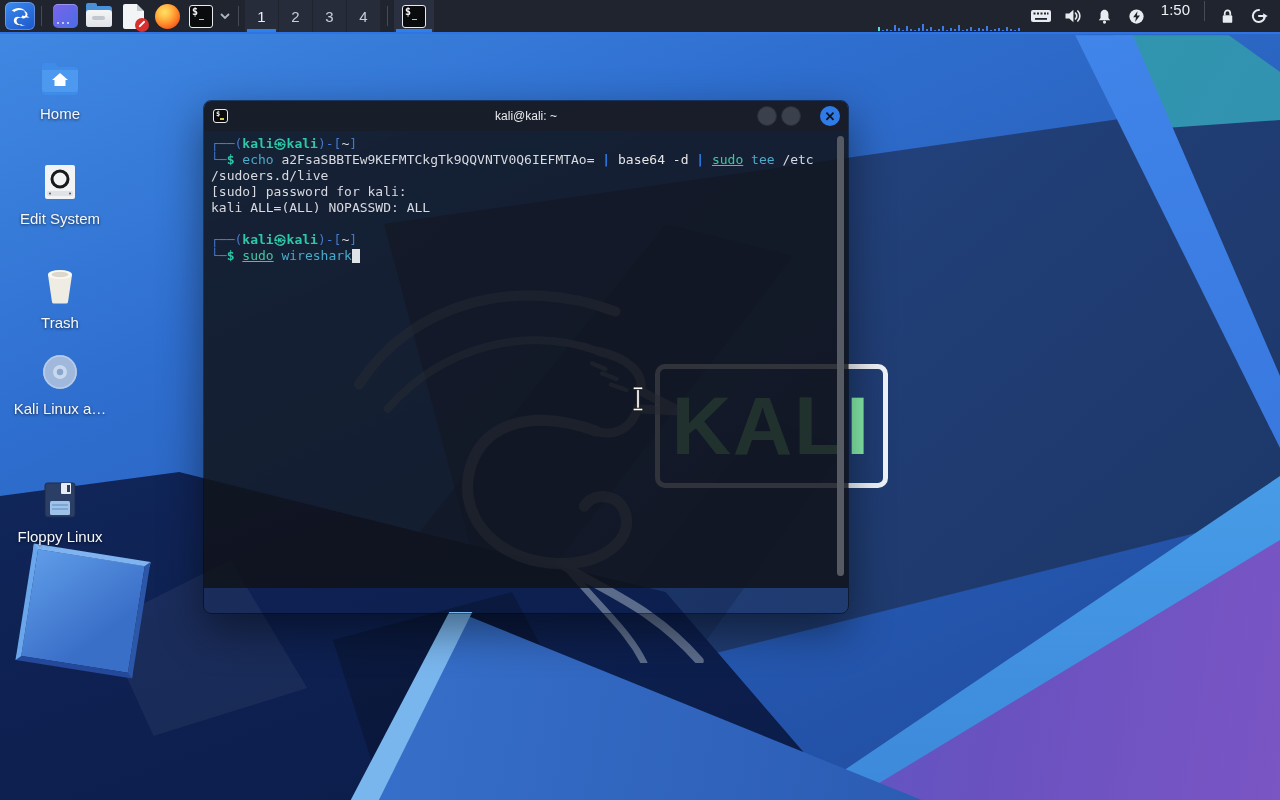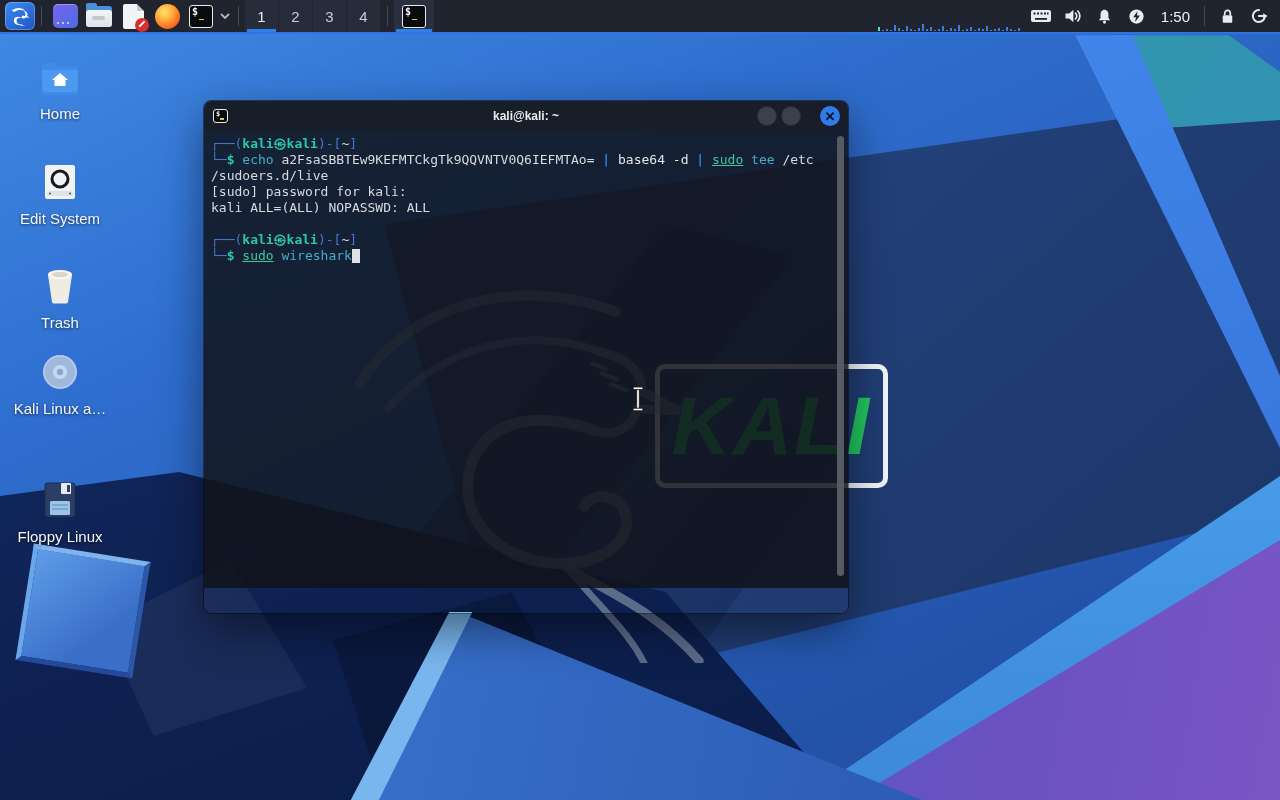--- a/index.html
+++ b/index.html
@@ -29,21 +29,21 @@
                 background:linear-gradient(135deg,#5f9ce8,#3a6fc8 70%);
                 border-top:5px solid #7fb4f0; border-left:5px solid #6aa6ec;
                 border-right:5px solid #2c57a8; border-bottom:5px solid #24489a; }
   .wp-polyc-face { background:linear-gradient(100deg,#3f80dc,#2c5cb4 75%); clip-path:polygon(35.8% 76.5%,72% 100%,28.5% 100%); }
   .wp-polyc-bevel { background:#7ab6ee; clip-path:polygon(35.1% 76.5%,36.9% 76.5%,29.6% 100%,27.4% 100%); }
 
   
   #kali-box { position:absolute; left:655px; top:364px; width:233px; height:124px; z-index:1;
               border:5px solid rgba(247,250,253,.97); border-radius:10px;
               display:flex; align-items:center; justify-content:center; }
-  #kali-box span { font-size:82px; font-weight:bold; letter-spacing:2px; color:#22c55e; line-height:1;font-style:italic; }
+  #kali-box span { font-size:82px; font-weight:bold; letter-spacing:2px; color:#86efac; line-height:1; }
   #dragon { position:absolute; left:348px; top:243px; z-index:1; opacity:.5; }
 
   
   .desk-icon { position:absolute; left:10px; width:100px; z-index:2; text-align:center; cursor:default; }
   .desk-icon .glyph { height:40px; display:flex; align-items:flex-end; justify-content:center; }
   .desk-icon .lbl { margin-top:9px; font-size:15px; color:#f5f7fa; text-shadow:0 1px 3px rgba(0,0,0,.65); }
 
   
   #panel { position:absolute; left:0; top:0; width:1280px; height:34px; z-index:10;
            background:#20242e; border-bottom:2px solid #2e74e4; display:flex; align-items:center; }
@@ -79,31 +79,31 @@
   .term-ico.big .us { left:9px; top:13px; width:5px; }
   .term-ico.small .us { left:6px; top:8px; width:4px; }
   .ws-btn { width:33px; height:32px; display:flex; align-items:center; justify-content:center;
             font-size:15px; color:#c4cede; background:#262c3a; position:relative; margin-right:1px; }
   .ws-btn.active { color:#e8eef8; }
   .ws-btn.active:after, .task-btn.active:after { content:""; position:absolute; left:2px; right:2px; bottom:0; height:3px; background:#2f7fe8; }
   .task-btn { width:40px; height:32px; display:flex; align-items:center; justify-content:center; position:relative; background:#2a3040; }
   #monitor { position:absolute; left:878px; bottom:1px; height:9px; display:flex; align-items:flex-end; gap:2px; }
   #monitor .bar { width:2px; background:#3b7ce8; }
   #monitor .bar:first-child { background:#45e0d8; }
-  .tray { display:flex; align-items:center; }
+  .tray { display:flex; }
   .tray .p-btn { width:30px; margin:0 1px; }
   #clock { font-size:15px; color:#eef1f5; padding:0 8px; }
 
   
   #term-win { position:absolute; left:203px; top:100px; width:646px; height:514px; z-index:5;
               border-radius:8px; overflow:hidden; border:1px solid rgba(0,0,0,.55);
               box-shadow:0 16px 44px rgba(0,0,0,.45); }
   #titlebar { height:30px; background:rgba(24,27,35,.97); display:flex; align-items:center; position:relative; }
   #titlebar .ticon { margin-left:9px; }
-  #win-title { position:absolute; left:0; right:0; text-align:center; font-size:12px; font-weight:700; color:#e9ebef; }
+  #win-title { position:absolute; left:0; right:0; text-align:center; font-size:12px; font-weight:400; color:#e9ebef; }
   .winctl { position:absolute; top:5px; width:20px; height:20px; border-radius:50%; }
   .winctl.min { right:71px; background:#3a404c; border:1px solid #2a2f3a; }
   .winctl.max { right:47px; background:#3a404c; border:1px solid #2a2f3a; }
   .winctl.close { right:8px; background:#2f7ce8; color:#10131a; font-size:13px; font-weight:bold;
                   display:flex; align-items:center; justify-content:center; line-height:1; }
   #menubar { height:25px; background:rgba(24,27,35,.97); display:flex; align-items:center; gap:26px;
              padding-left:11px; font-size:13.5px; color:#eceef2; border-bottom:1px solid rgba(0,0,0,.35); }
   #term-body { position:relative; height:457px; background:rgba(16,19,26,.86); padding:5px 14px 0 7px; }
   #term-out { font-family:"DejaVu Sans Mono",monospace; font-size:13px; line-height:16px; white-space:pre; }
   .tline { height:16px; }

